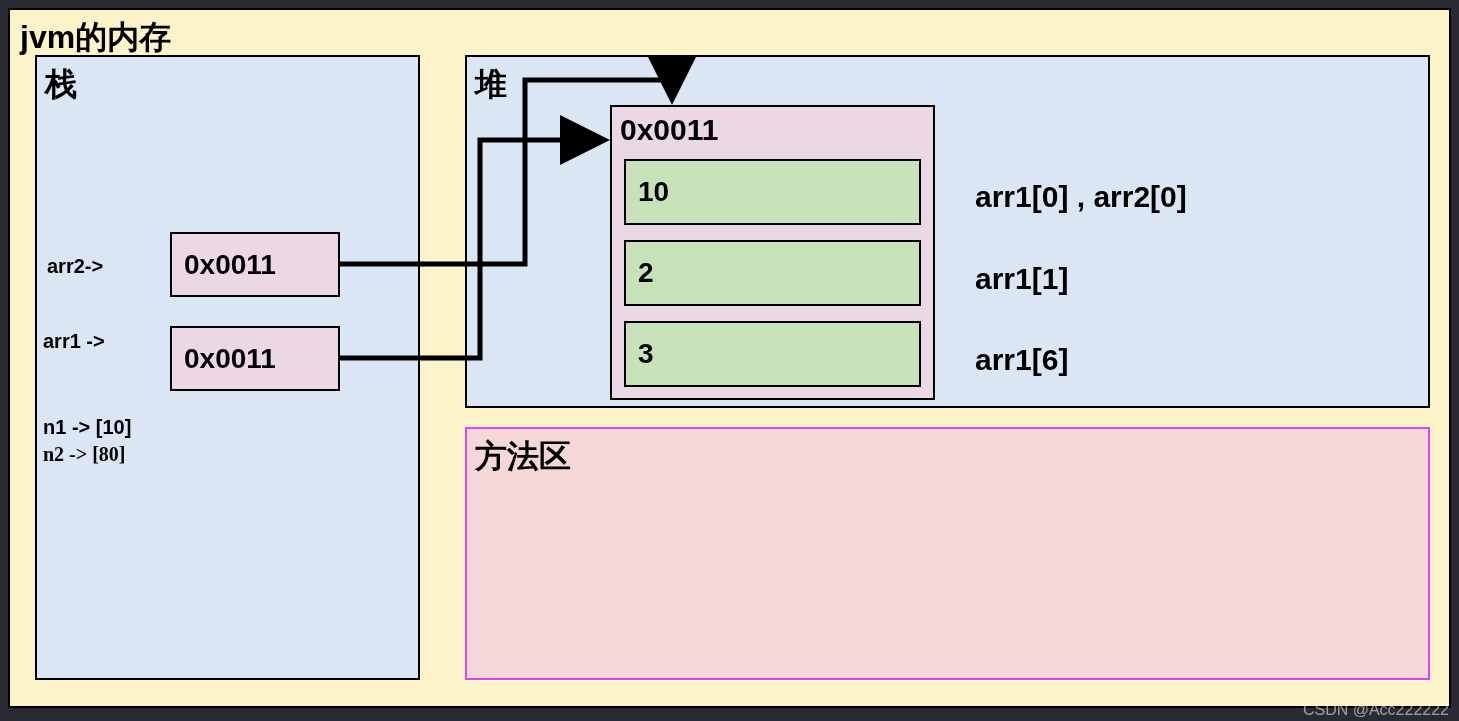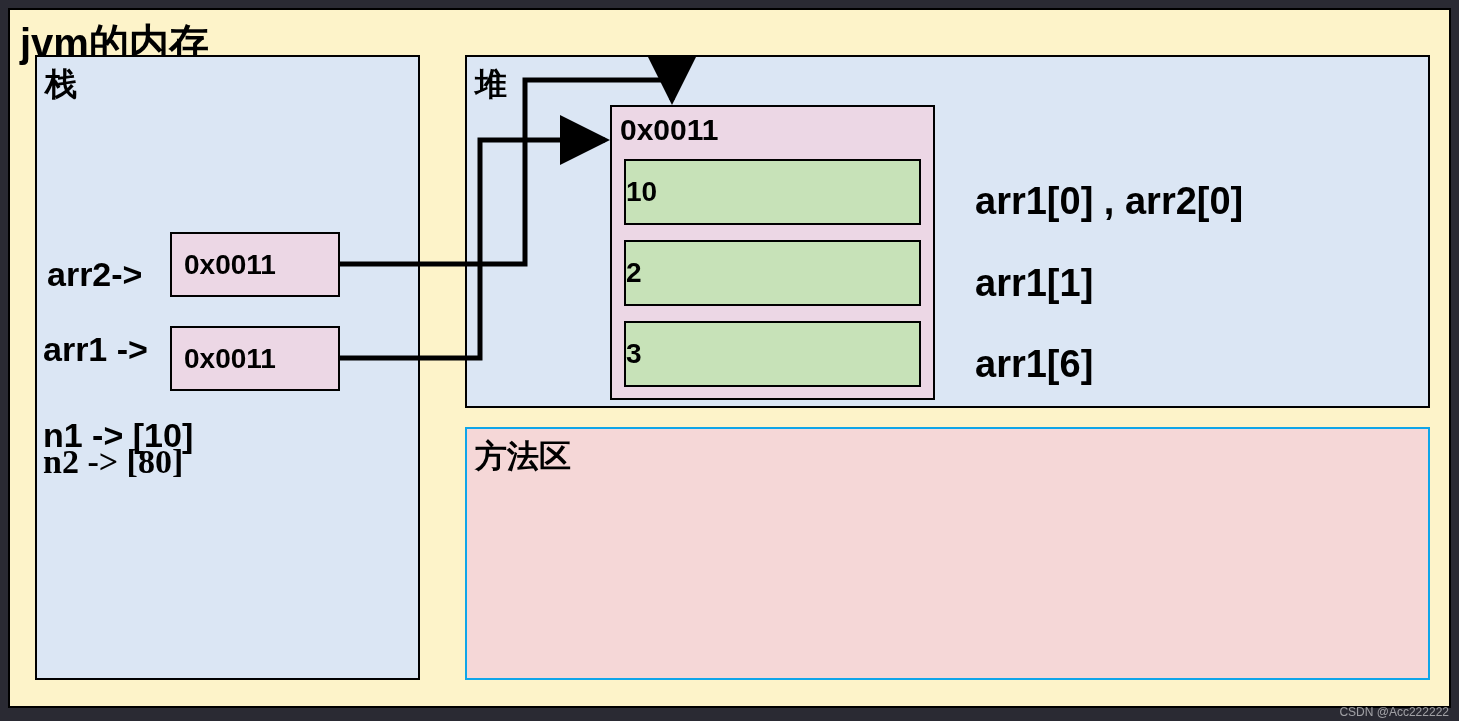--- a/index.html
+++ b/index.html
@@ -18,21 +18,21 @@
     width: 1443px;
     height: 700px;
     background: #fdf3c9;
     border: 2px solid #000;
     box-sizing: border-box;
   }
   .title-main {
     position: absolute;
     left: 10px;
     top: 6px;
-    font-size: 40px;
+    font-size: 32px;
     font-weight: bold;
   }
   .stack-box {
     position: absolute;
     left: 35px;
     top: 55px;
     width: 385px;
     height: 625px;
     background: #dbe6f4;
     border: 2px solid #000;
@@ -62,21 +62,21 @@
     font-size: 32px;
     font-weight: bold;
   }
   .method-box {
     position: absolute;
     left: 465px;
     top: 427px;
     width: 965px;
     height: 253px;
     background: #f5d7d7;
-    border: 2px solid #0ea5e9;
+    border: 2px solid #d946ef;
     box-sizing: border-box;
   }
   .method-title {
     position: absolute;
     left: 8px;
     top: 6px;
     font-size: 32px;
     font-weight: bold;
   }
   .ref-box {
@@ -87,21 +87,21 @@
     border: 2px solid #000;
     box-sizing: border-box;
     font-size: 28px;
     font-weight: bold;
     padding-left: 12px;
     display: flex;
     align-items: center;
   }
   .label {
     position: absolute;
-    font-size: 34px;
+    font-size: 20px;
     font-weight: bold;
   }
   .heap-obj {
     position: absolute;
     left: 610px;
     top: 105px;
     width: 325px;
     height: 295px;
     background: #ecd7e5;
     border: 2px solid #000;
@@ -117,33 +117,34 @@
   .cell {
     position: absolute;
     left: 12px;
     width: 297px;
     height: 66px;
     background: #c7e2b8;
     border: 2px solid #000;
     box-sizing: border-box;
     font-size: 28px;
     font-weight: bold;
+    padding-left: 12px;
     display: flex;
     align-items: center;
   }
   .annot {
     position: absolute;
-    font-size: 38px;
+    font-size: 30px;
     font-weight: bold;
   }
   .watermark {
     position: absolute;
     right: 10px;
     bottom: 2px;
-    font-size: 12px;
+    font-size: 16px;
     color: rgba(255,255,255,0.55);
     font-weight: normal;
   }
   svg.arrows {
     position: absolute;
     left: 0;
     top: 0;
     pointer-events: none;
   }
 </style>

